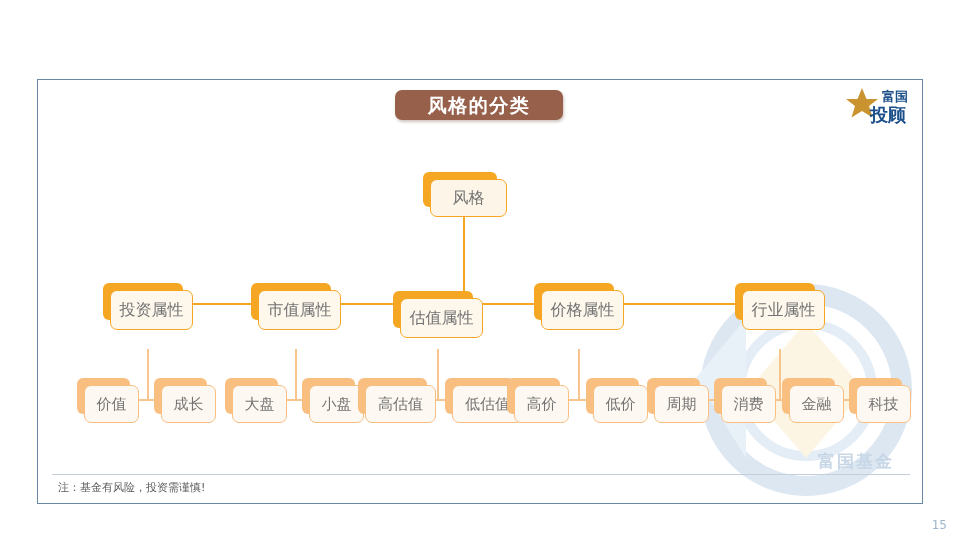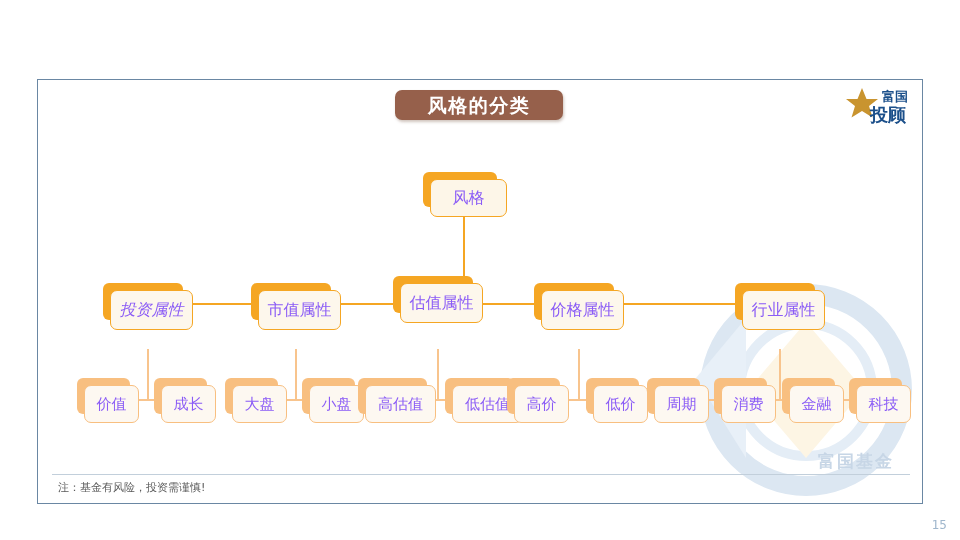--- a/index.html
+++ b/index.html
@@ -108,21 +108,21 @@
     top: 7px;
     border: 1.6px solid #f5a623;
     border-radius: 7px;
     background: #fdf7ec;
     display: flex;
     align-items: center;
     justify-content: center;
     box-sizing: border-box;
   }
   .node .label {
-    color: #8b5cf6;
+    color: #737373;
     font-size: 16px;
     line-height: 1;
     white-space: nowrap;
   }
 
   
   .node.root .card { background: #fdf6e8; }
 
   
   .node.leaf .shadow-block { background: #f8bf80; }
@@ -222,33 +222,33 @@
 
     <div class="node root" style="left:385px; top:92px; width:84px; height:45px;">
       <div class="shadow-block" style="width:74px; height:35px;"></div>
       <div class="card" style="width:77px; height:38px;">
         <span class="label">风格</span>
       </div>
     </div>
 
     <div class="node" style="left:65px; top:203px; width:90px; height:47px;">
       <div class="shadow-block" style="width:80px; height:37px;"></div>
-      <div class="card" style="width:83px; height:40px;font-style:italic;">
+      <div class="card" style="width:83px; height:40px;">
         <span class="label">投资属性</span>
       </div>
     </div>
 
     <div class="node" style="left:213px; top:203px; width:90px; height:47px;border-radius:22px;">
       <div class="shadow-block" style="width:80px; height:37px;"></div>
       <div class="card" style="width:83px; height:40px;">
         <span class="label">市值属性</span>
       </div>
     </div>
 
-    <div class="node" style="left:355px; top:196px; width:90px; height:47px;">
+    <div class="node" style="left:355px; top:211px; width:90px; height:47px;">
       <div class="shadow-block" style="width:80px; height:37px;"></div>
       <div class="card" style="width:83px; height:40px;">
         <span class="label">估值属性</span>
       </div>
     </div>
 
     <div class="node" style="left:496px; top:203px; width:90px; height:47px;">
       <div class="shadow-block" style="width:80px; height:37px;"></div>
       <div class="card" style="width:83px; height:40px;justify-content:center;">
         <span class="label">价格属性</span>

